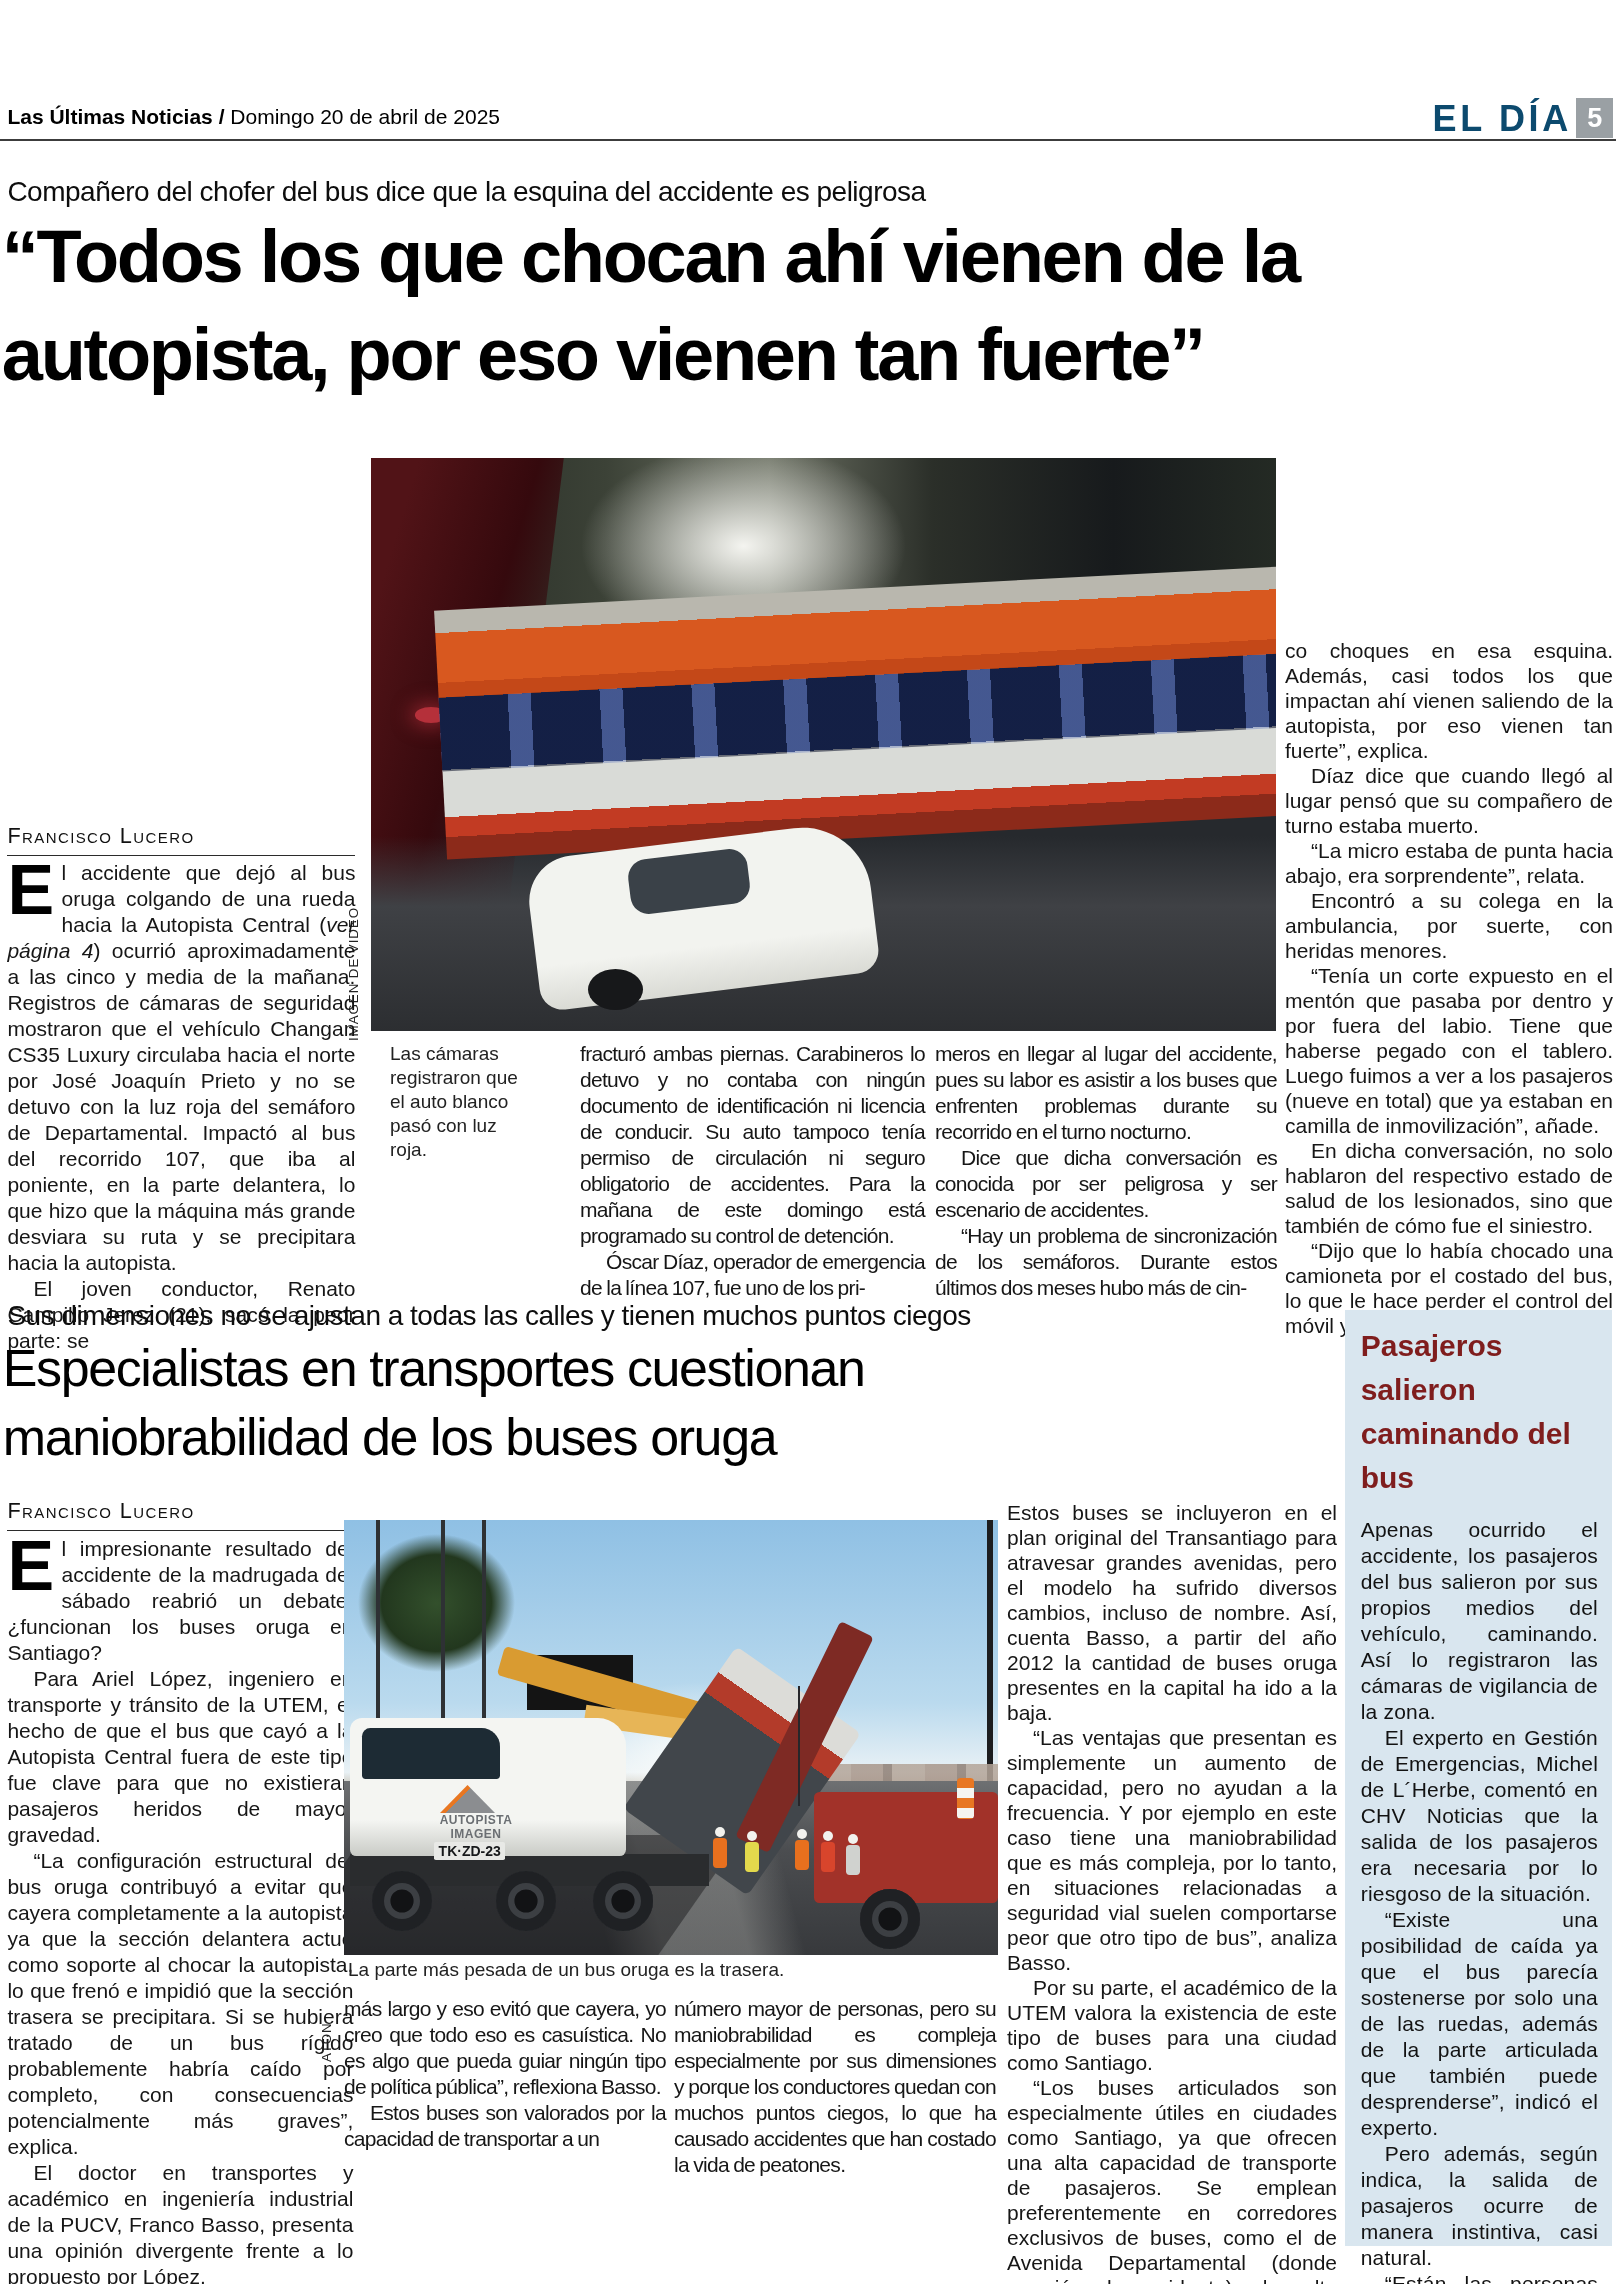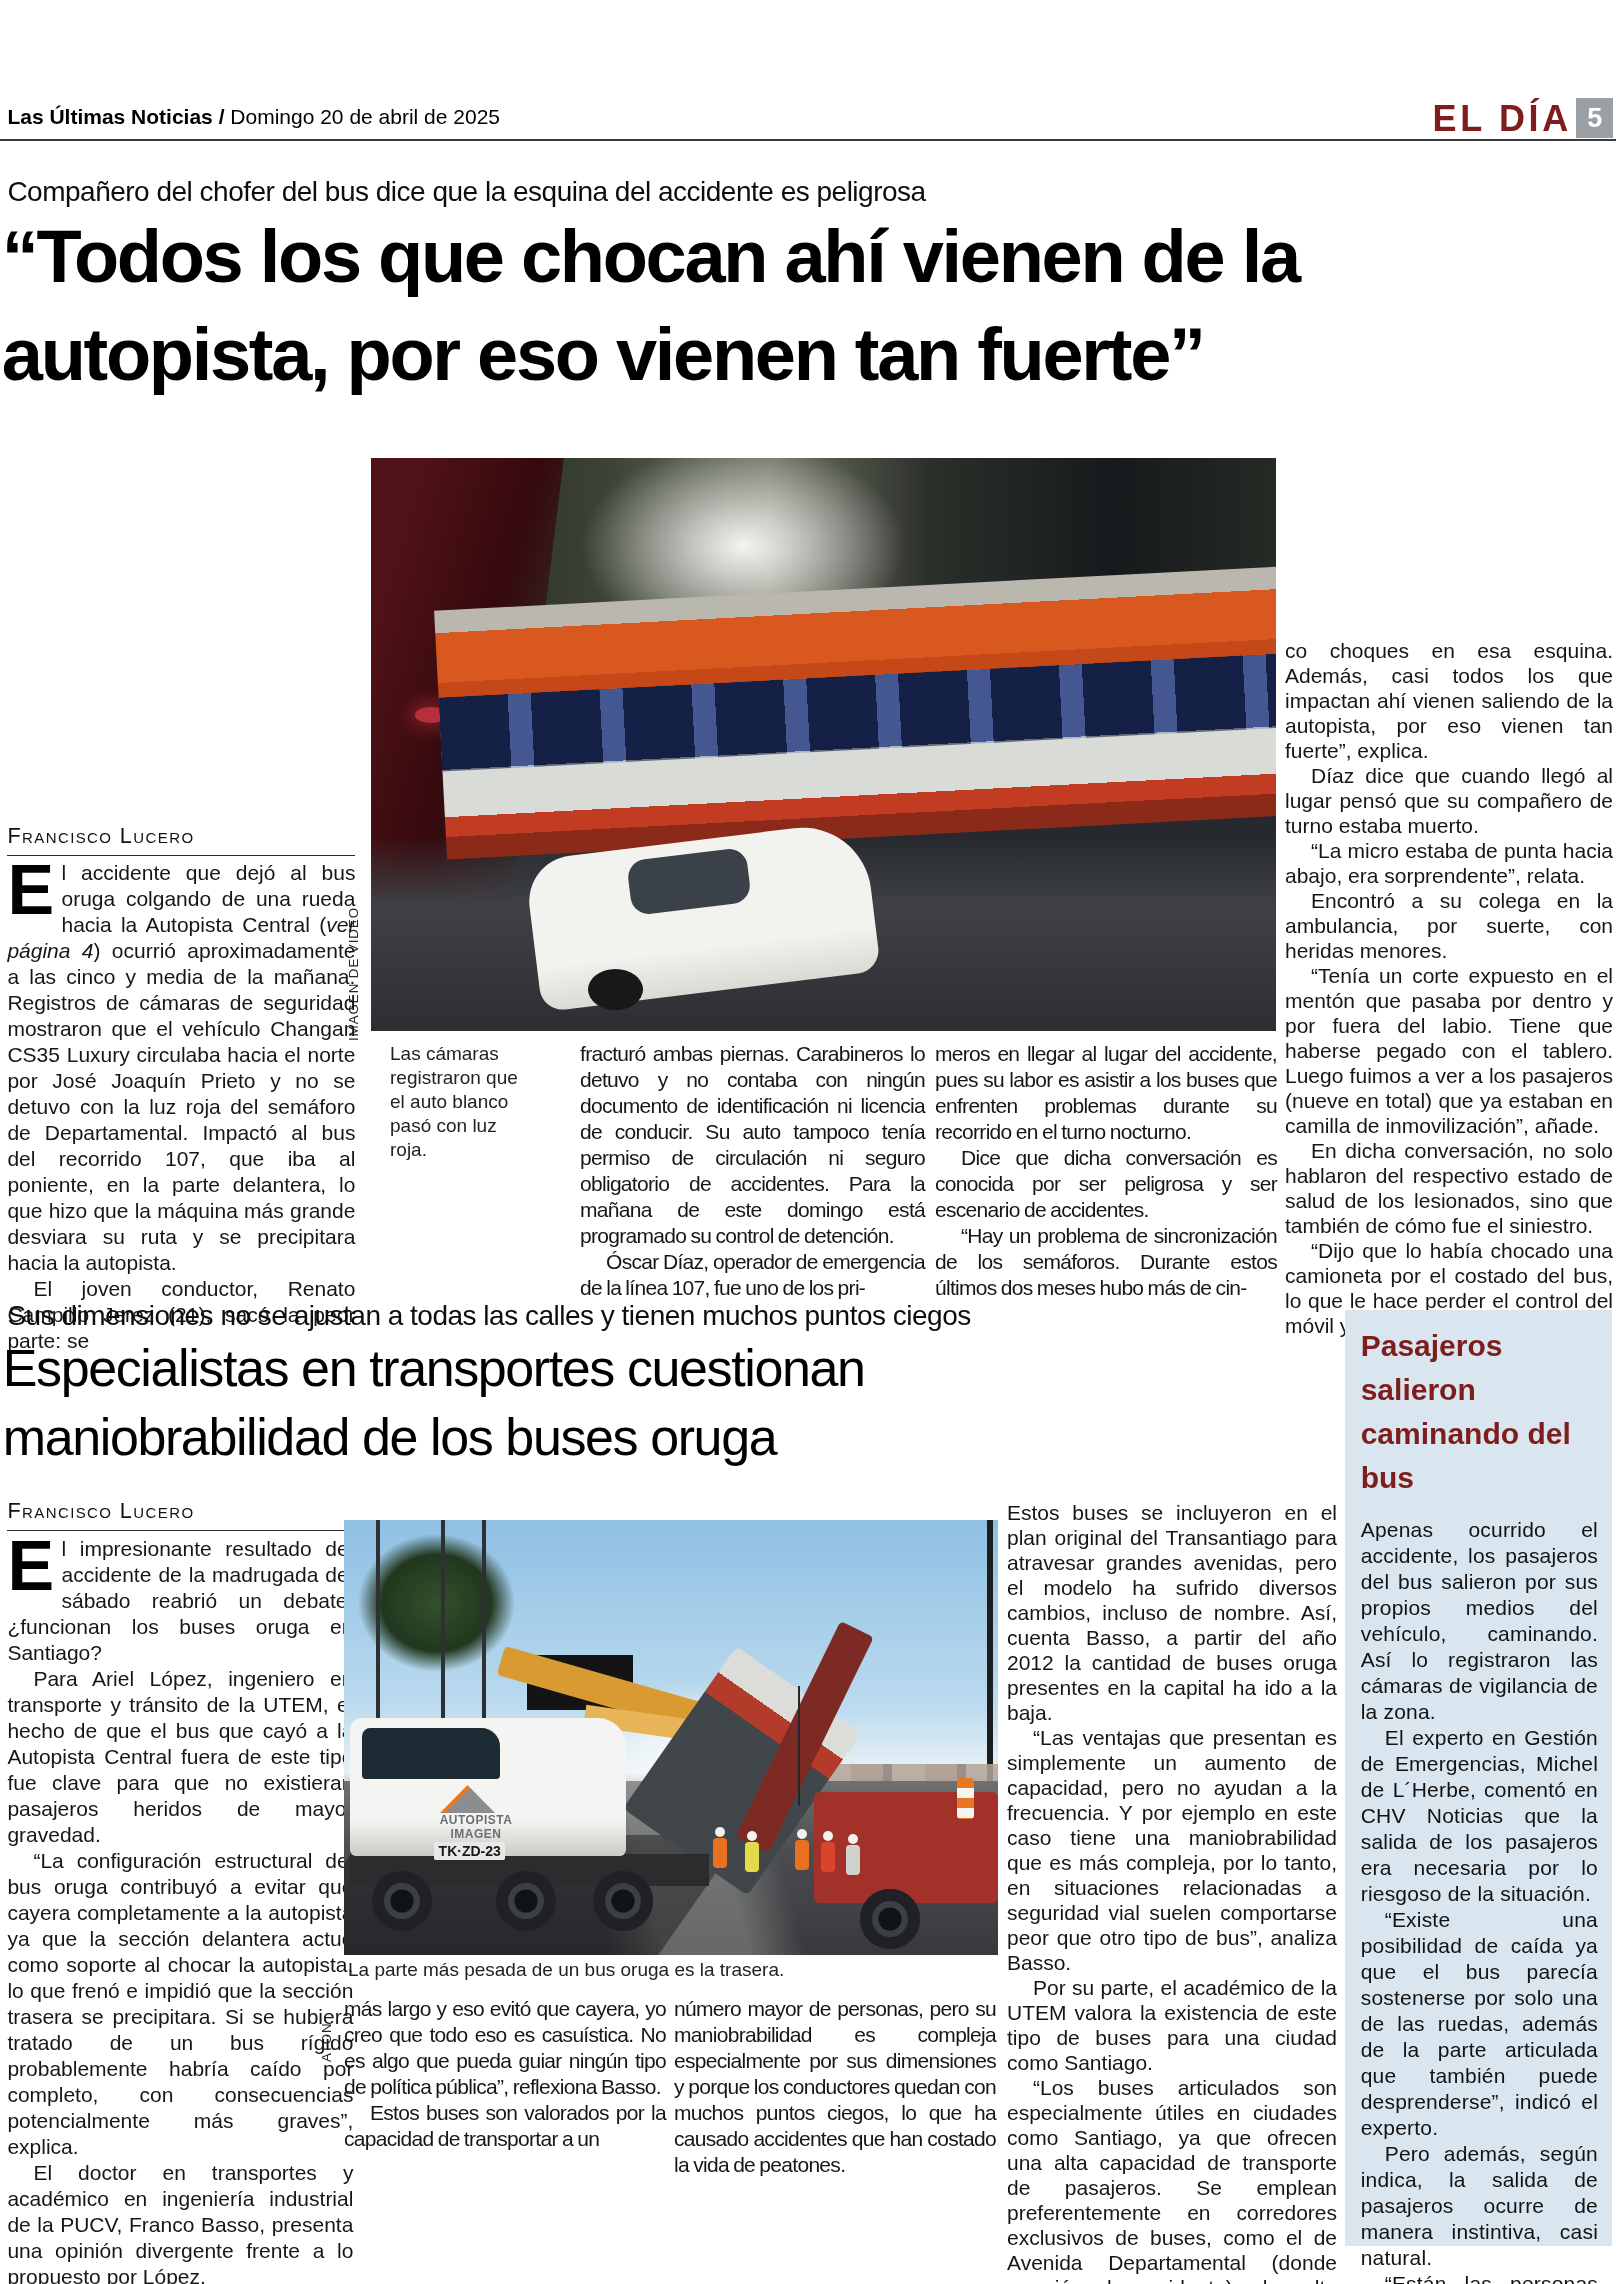--- a/index.html
+++ b/index.html
@@ -2,21 +2,21 @@
 <html style="font-size:7.4px"><head>
 <meta charset="utf-8">
 <style>
   html,body{margin:0;padding:0;background:#ffffff;}
   .page{position:relative;width:1616px;height:2284px;background:#ffffff;overflow:hidden;
         font-family:"Liberation Sans",sans-serif;color:#151515;}
   
   .masthead-left{position:absolute;left:7.4px;top:105px;font-size:21px;color:#000;}
   .masthead-left b{font-weight:700;}
   .masthead-left .date{font-weight:300;}
-  .masthead-right{position:absolute;right:44px;top:98px;font-size:36px;font-weight:700;letter-spacing:3.7px;color:#7f1d1d;}
+  .masthead-right{position:absolute;right:44px;top:98px;font-size:36px;font-weight:700;letter-spacing:3.7px;color:#0c4a6e;}
   .pagebox{position:absolute;right:2.8px;top:98px;width:37px;height:40px;background:#9aa0a4;
            display:flex;align-items:center;justify-content:center;font-size:27px;font-weight:700;color:#fff;}
   .header-rule{position:absolute;left:0;top:139px;width:1616px;height:0;border-top:2.8px solid #3c3c3c;}
   
   .kicker{position:absolute;left:7.4px;font-size:28px;font-weight:400;letter-spacing:-0.5px;color:#0d0d0d;white-space:nowrap;}
   .k1{top:176px;}
   .k2{top:1300px;}
   .headline1{position:absolute;left:1.8px;top:208px;width:1614px;font-weight:700;font-size:74px;
              line-height:98px;letter-spacing:-2.3px;color:#000;}
   .headline2{position:absolute;left:2.8px;top:1334px;width:1336px;font-weight:400;font-size:52px;

